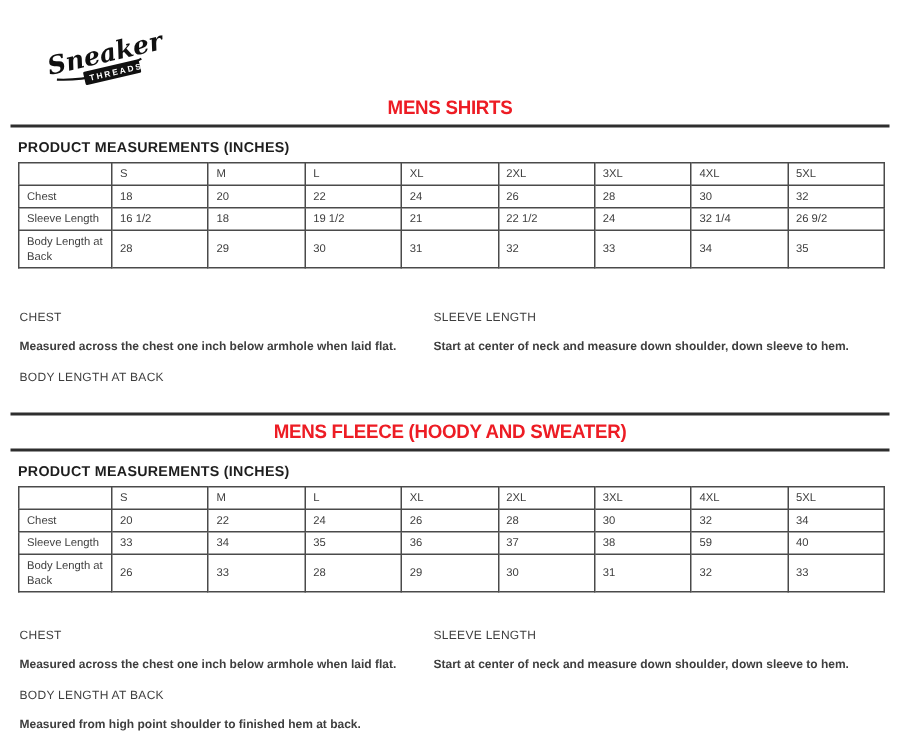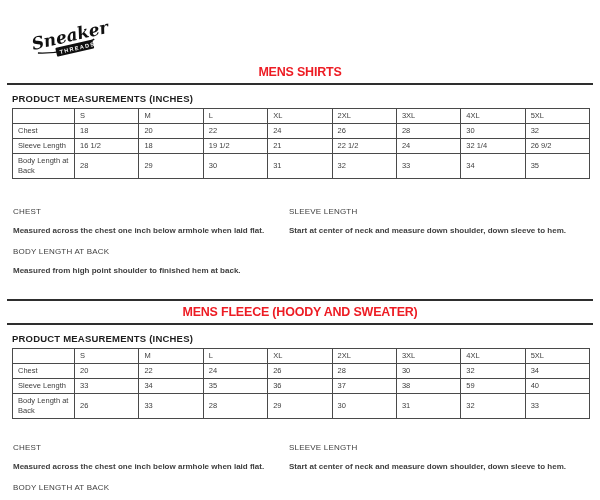--- a/index.html
+++ b/index.html
@@ -124,21 +124,20 @@
         <td>35</td>
       </tr>
     </tbody>
   </table>
 
   <div class="notes">
     <div class="col-left">
       <p class="term">CHEST</p>
       <p class="def">Measured across the chest one inch below armhole when laid flat.</p>
       <p class="term">BODY LENGTH AT BACK</p>
-      <p class="def">Measured from high point shoulder to finished hem at back.</p>
     </div>
     <div class="col-right">
       <p class="term">SLEEVE LENGTH</p>
       <p class="def">Start at center of neck and measure down shoulder, down sleeve to hem.</p>
     </div>
   </div>
 
   <div class="rule rule-sectiongap"></div>
   <h1 class="section-title title-mid">MENS FLEECE (HOODY AND SWEATER)</h1>
   <div class="rule"></div>

